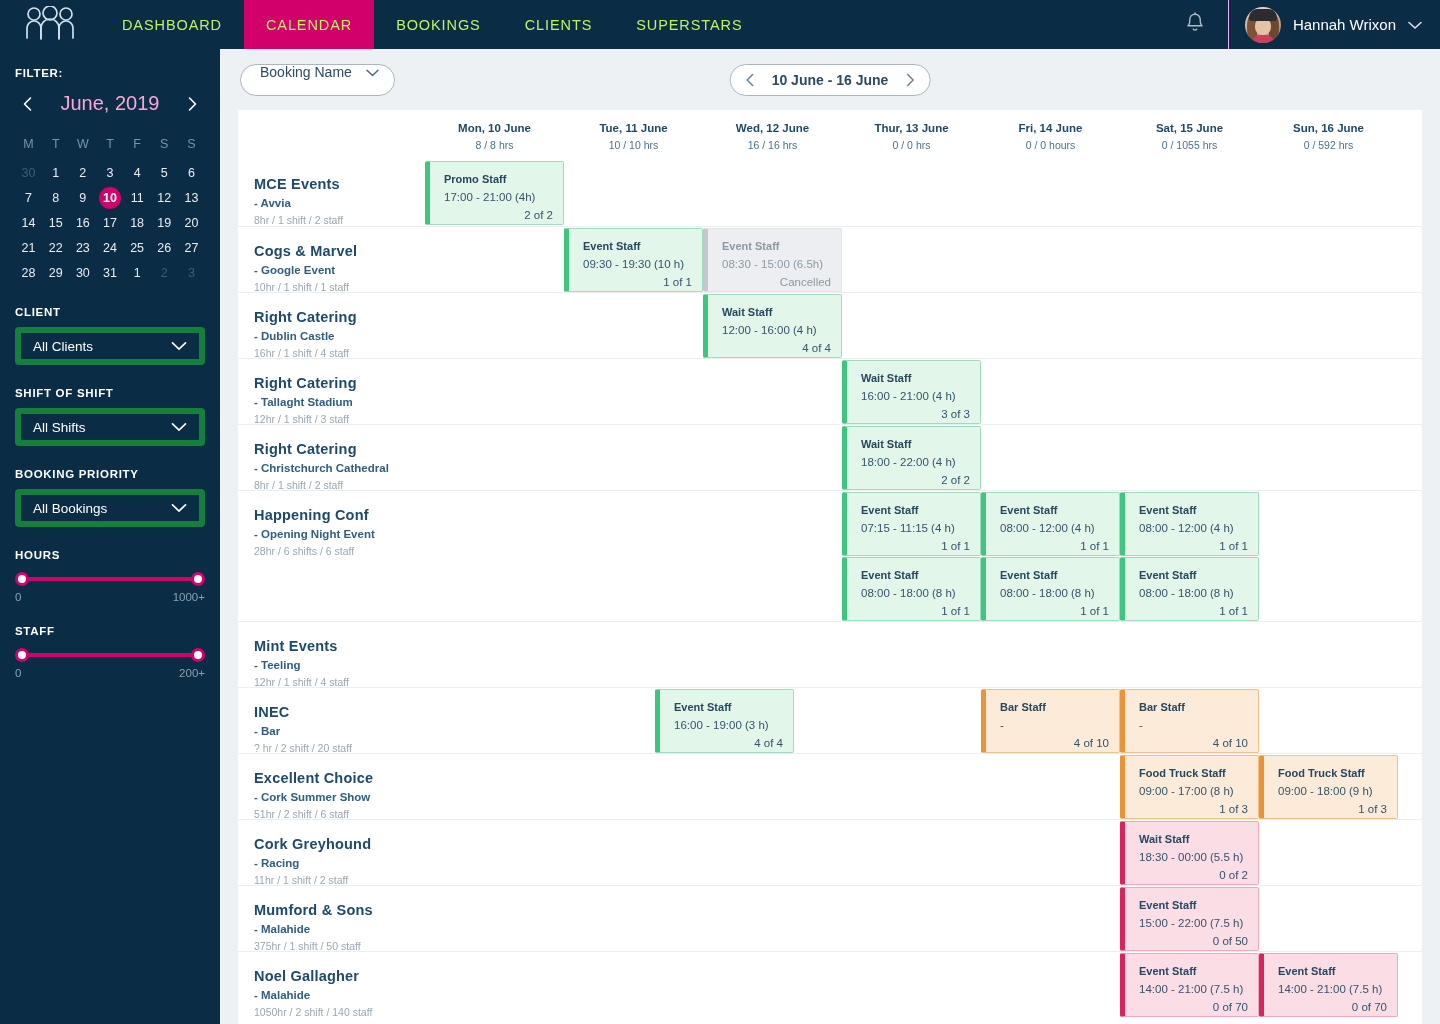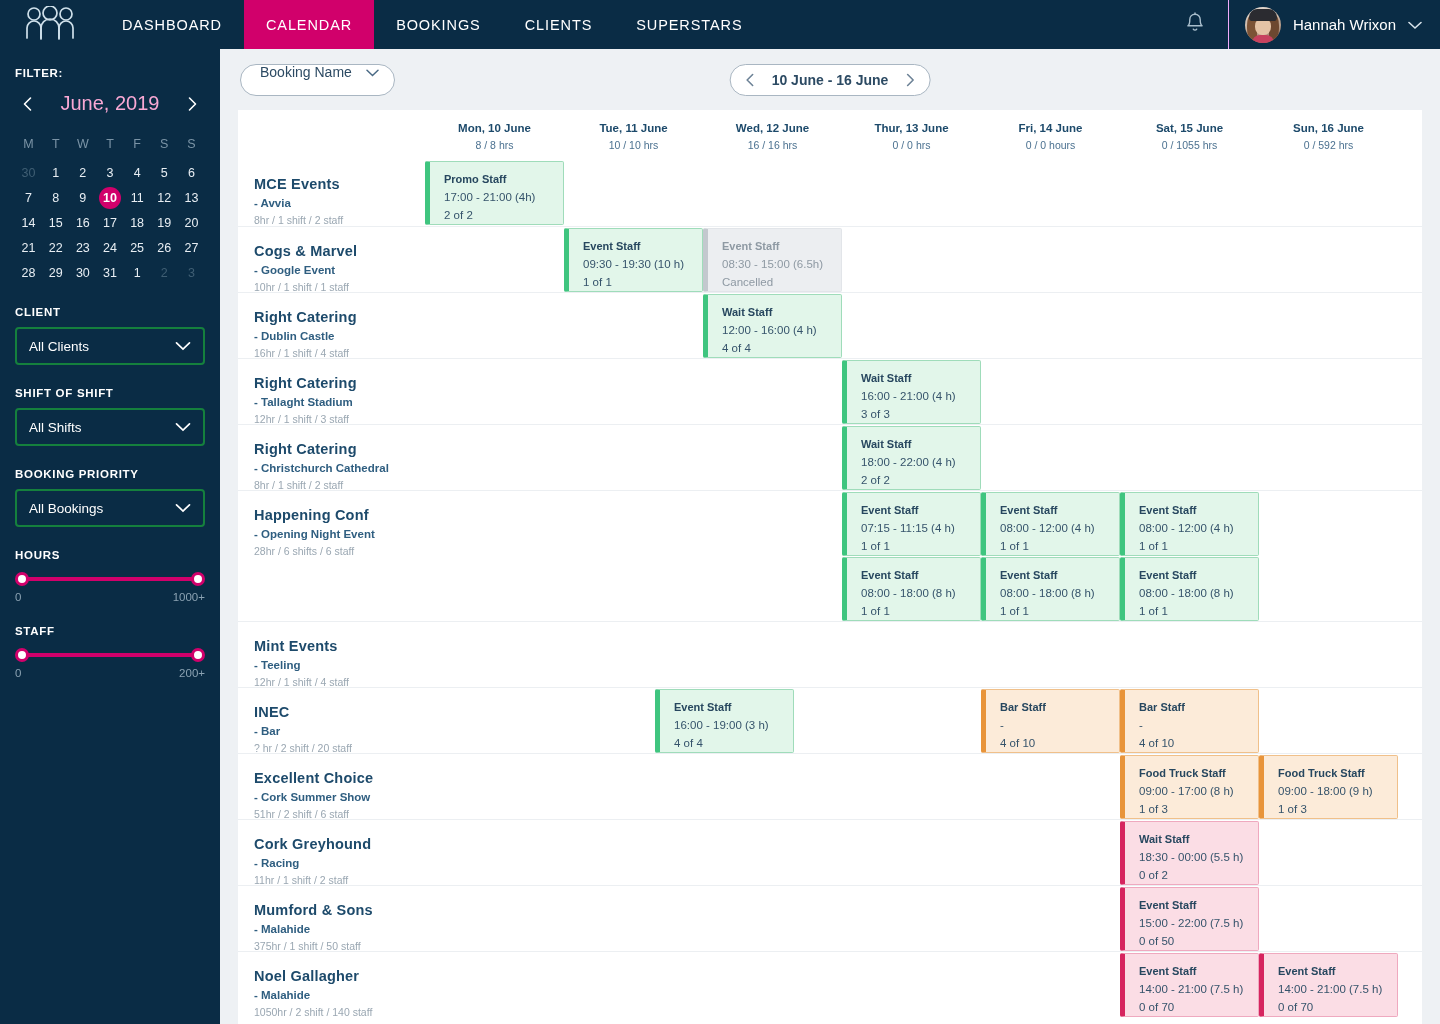--- a/index.html
+++ b/index.html
@@ -10,21 +10,21 @@
   }
 
   
   #topnav {
     position: absolute; top: 0; left: 0; width: 1440px; height: 49px;
     background: #0a2c45; display: flex; align-items: stretch;
   }
   #logo-wrap { width: 100px; display: flex; align-items: center; justify-content: center; }
   .nav-item {
     display: flex; align-items: center; padding: 17px 22px;
-    color: #ffffff; font-size: 14.5px; letter-spacing: .9px; font-weight: 400;
+    color: #bef264; font-size: 14.5px; letter-spacing: .9px; font-weight: 400;
     white-space: nowrap; cursor: pointer;
   }
   .nav-item.active { background: #d1006b; }
   #nav-right { margin-left: auto; display: flex; align-items: center; }
   #bell-btn { width: 66px; display: flex; align-items: center; justify-content: center; cursor: pointer; }
   #user-box {
     display: flex; align-items: center; gap: 12px;
     border-left: 1px solid #f0abfc; height: 49px; padding: 0 18px 0 16px; cursor: pointer;
   }
   #avatar {
@@ -64,21 +64,21 @@
   .dnum {
     font-size: 12.5px; color: #e8eef3; line-height: 22px; cursor: pointer;
     border-radius: 50%; width: 22px; height: 22px; margin: 0 auto;
   }
   .dnum.muted { color: #3f5e73; }
   .dnum.sel { background: #d1006b; color: #fff; font-weight: bold; }
 
   .field-group { margin-top: 22px; }
   .field-group .side-label { display: block; margin-bottom: 9px; }
   .select {
-    height: 38px; border: 2px solid #15803d; border-radius: 4px;
+    height: 38px; border: 6px solid #15803d; border-radius: 4px;
     display: flex; align-items: center; padding: 0 12px;
     font-size: 13.5px; color: #ffffff; cursor: pointer;
   }
   .select .sel-val { flex: 1; }
   .slider-wrap { margin-top: 16px; }
   .slider-track {
     position: relative; height: 4px; background: #d1006b; border-radius: 2px;
     margin: 14px 8px 0 8px;
   }
   .knob { position: absolute; top: -5px; width: 14px; height: 14px; background: #fff;
@@ -120,21 +120,21 @@
   .bmeta .t2 { font-size: 11.5px; color: #2f5e80; font-weight: bold; margin-top: 5px; }
   .bmeta .t3 { font-size: 10.5px; color: #9aa7b2; margin-top: 5px; }
   .bgrid { flex: 1; position: relative; }
 
   .card {
     position: absolute; width: 139px; border-radius: 2px;
     padding: 11px 10px 10px 14px; overflow: hidden;
   }
   .card .c1 { font-size: 11px; font-weight: bold; color: #27475f; }
   .card .c2 { font-size: 11.5px; color: #35536b; margin-top: 6px; white-space: nowrap; }
-  .card .c3 { font-size: 11.5px; color: #35536b; margin-top: 6px; }
+  .card .c3 { font-size: 11.5px; color: #35536b; margin-top: 6px; text-align: right; }
 
   .card.green { background: #e2f6ea; border: 1px solid #9fdcba; border-left: 5px solid #3fc57f; }
   .card.grey  { background: #eceef1; border: 1px solid #e2e5e9; border-left: 5px solid #c3c8ce; }
   .card.grey .c1, .card.grey .c2, .card.grey .c3 { color: #8e99a3; }
   .card.orange{ background: #fcebd9; border: 1px solid #f0c08a; border-left: 5px solid #e8943a; }
   .card.red   { background: #fbdde5; border: 1px solid #efa9bf; border-left: 5px solid #d6255f; }
 </style>
 </head>
 <body>
 

